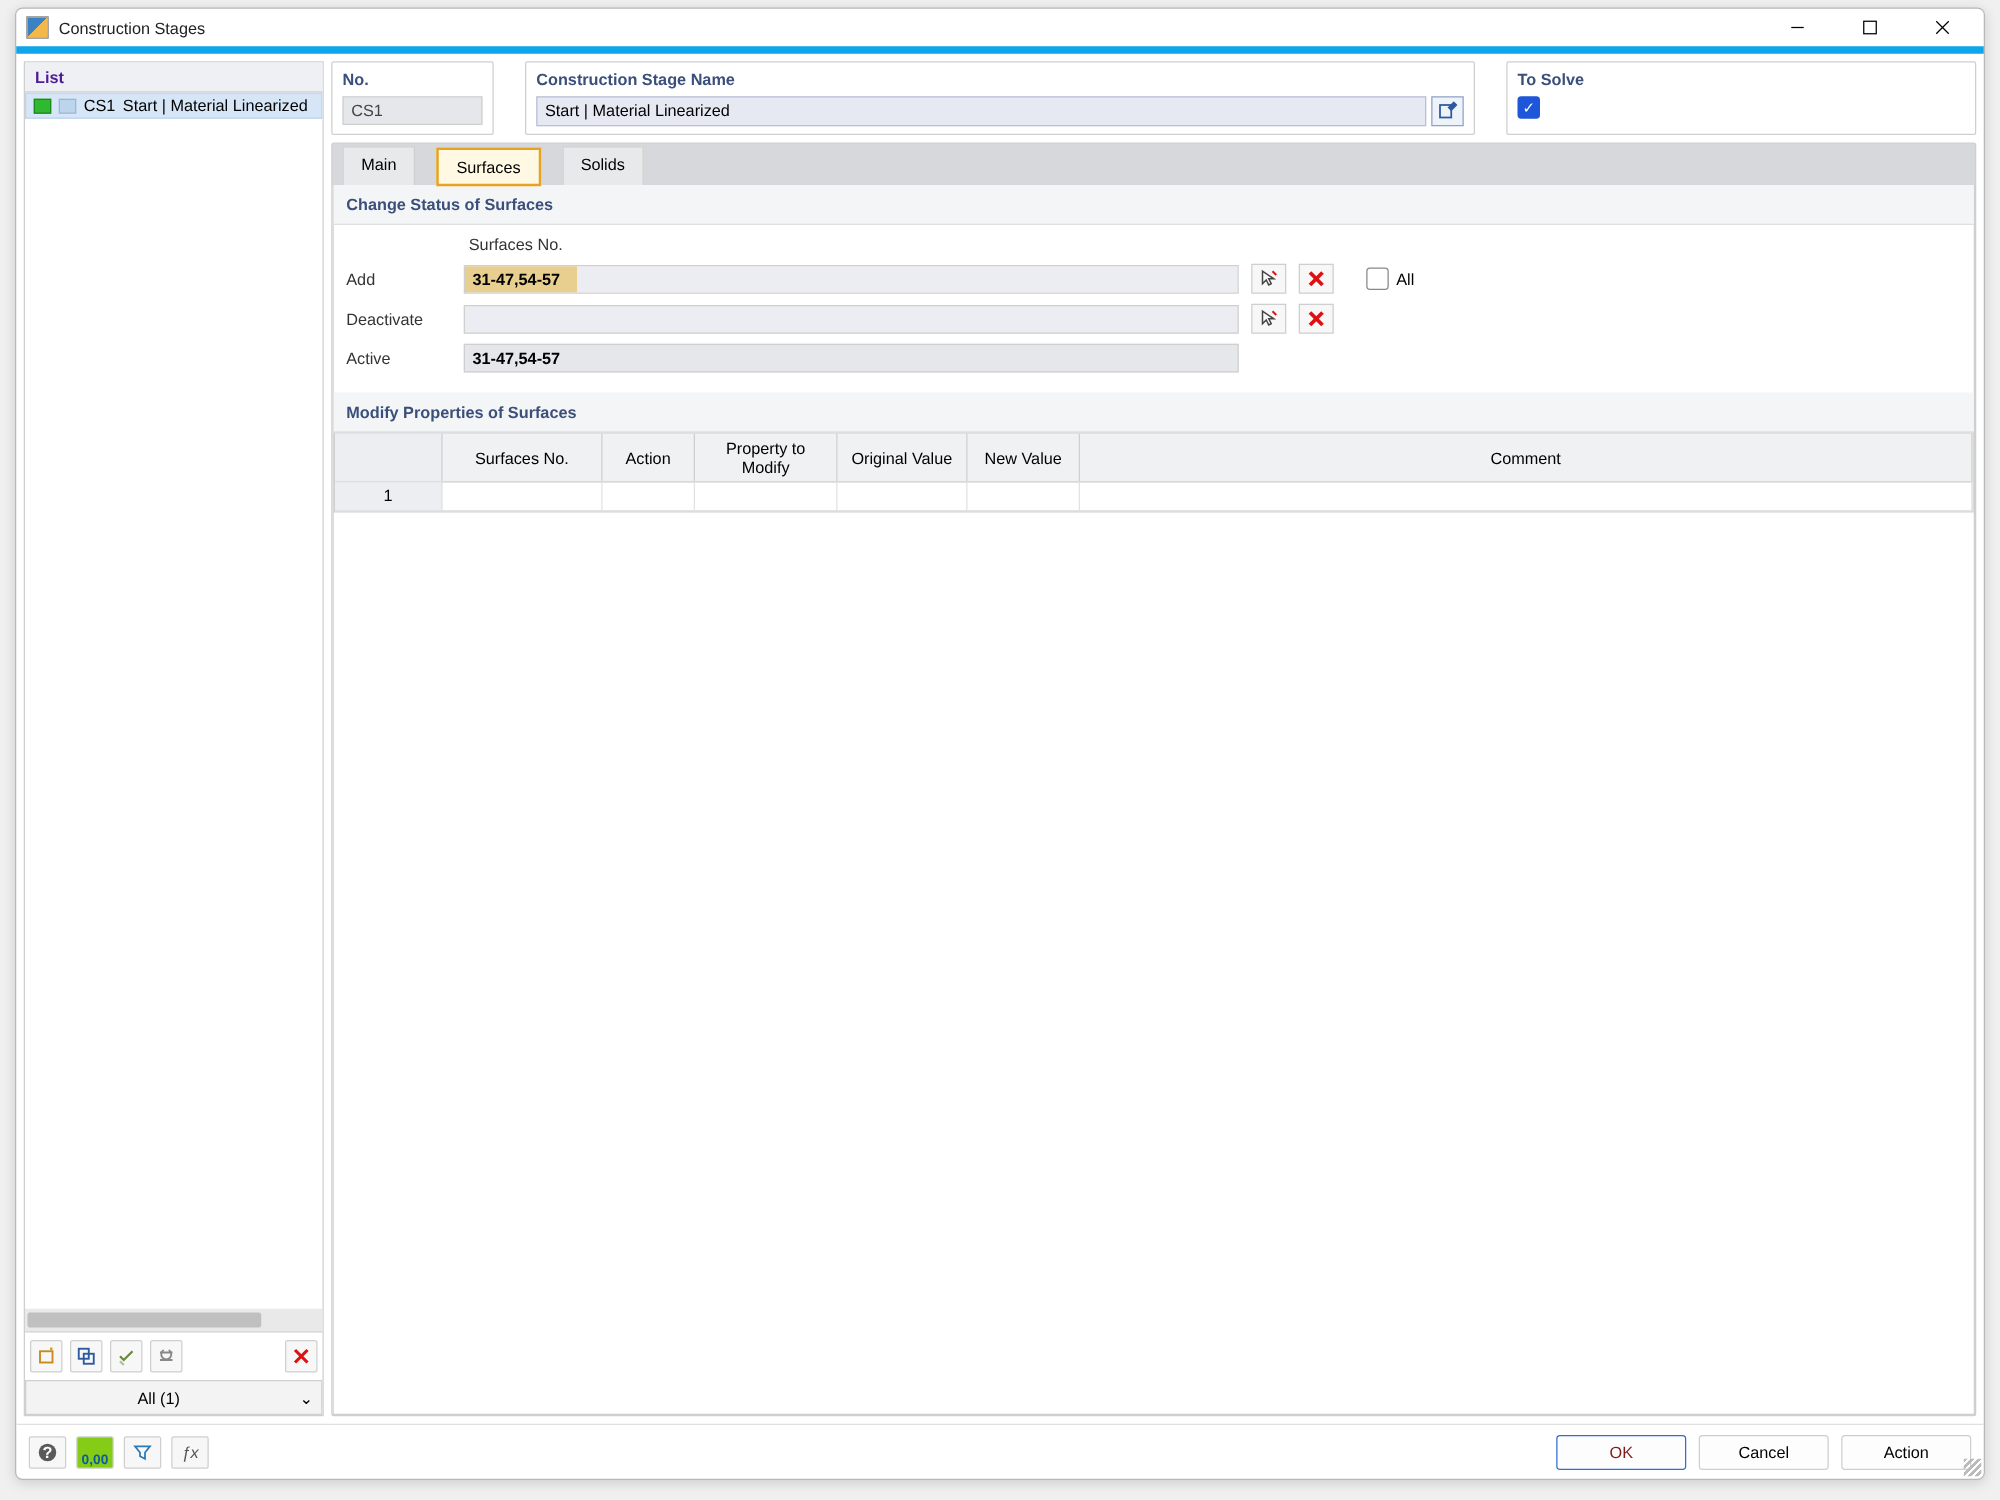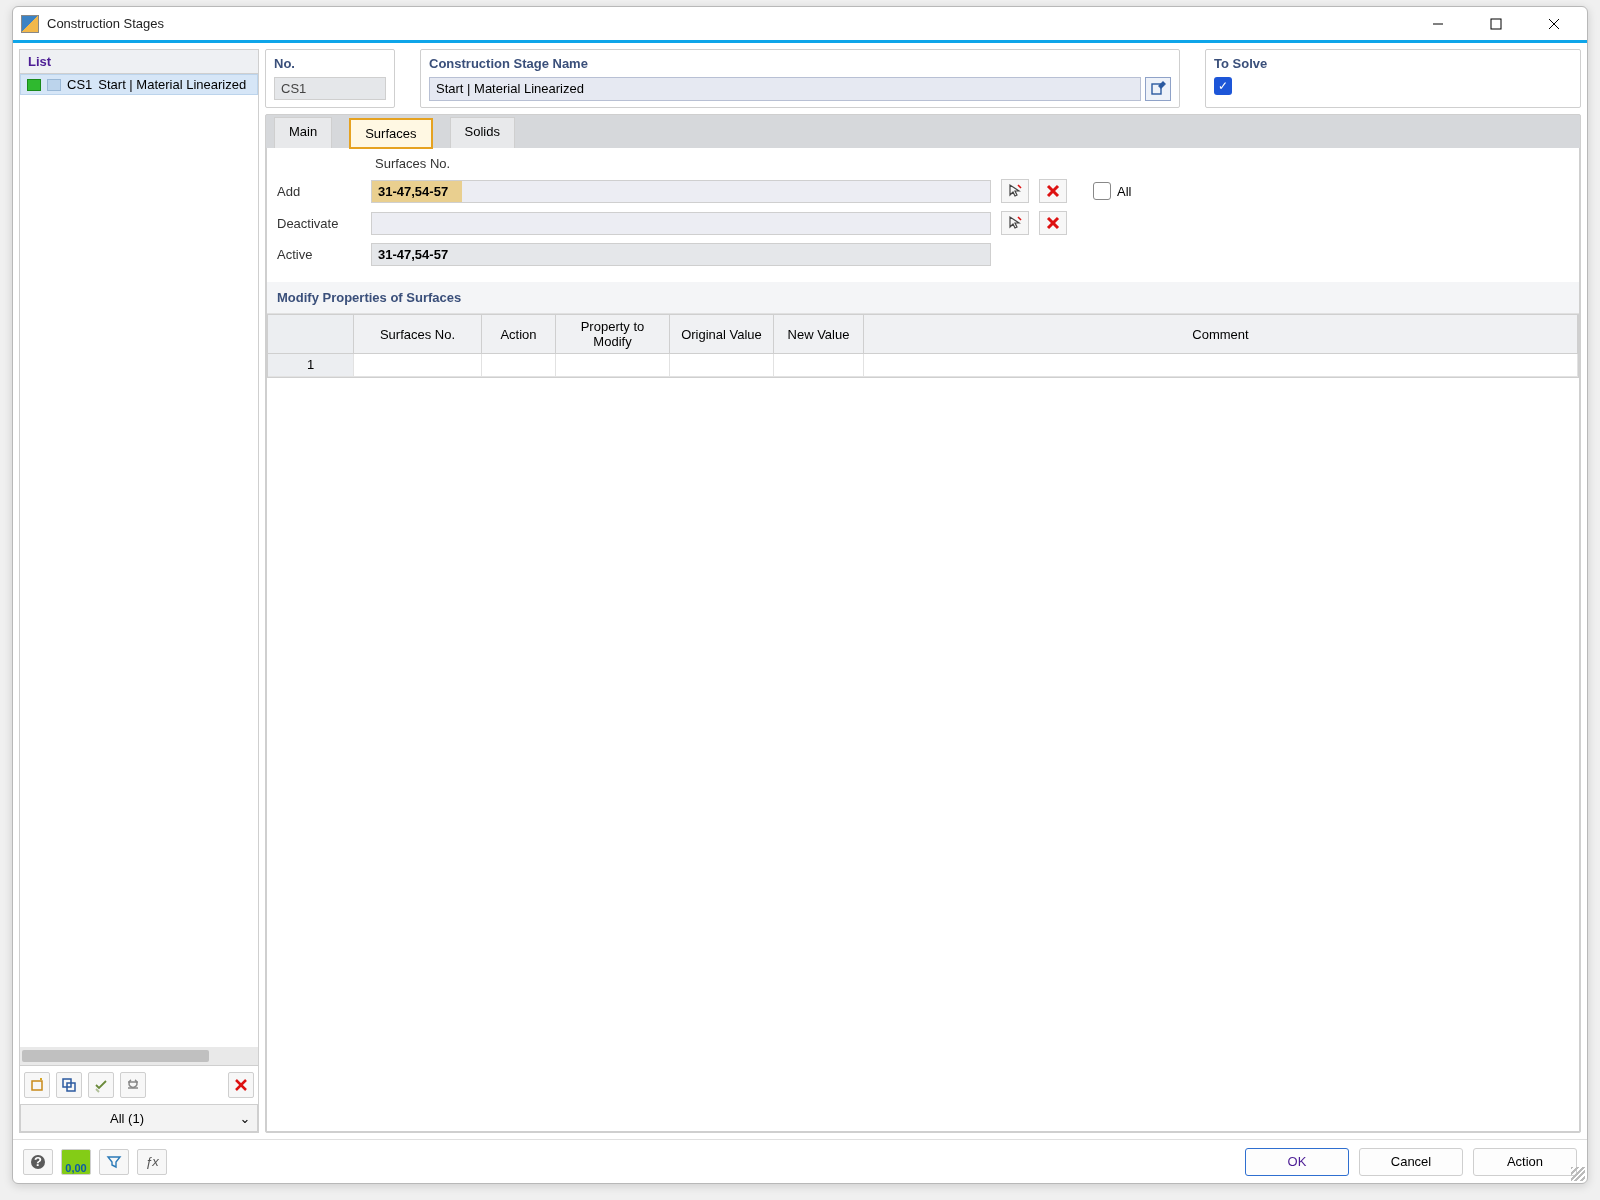--- a/index.html
+++ b/index.html
@@ -1,18 +1,18 @@
 <!DOCTYPE html>
 <html><head>
 <meta charset="utf-8">
 <style>
 * { box-sizing: border-box; margin: 0; padding: 0; font-family: "Segoe UI", Arial, sans-serif; font-size: 13px; }
 body { background: #f0f0f0; width: 1600px; height: 1200px; overflow: hidden; position: relative; }
 .window { position: absolute; left: 12px; top: 6px; width: 1576px; height: 1178px; background: #ffffff; border: 1px solid #b8b8b8; border-radius: 6px; box-shadow: 0 2px 10px rgba(0,0,0,0.15); display: flex; flex-direction: column; }
-.titlebar { height: 36px; display: flex; align-items: center; padding: 0 4px 0 8px; border-bottom: 3px solid #0ea5e9; }
+.titlebar { height: 36px; display: flex; align-items: center; padding: 0 4px 0 8px; border-bottom: 6px solid #0ea5e9; }
 .titlebar .app-icon { width: 18px; height: 18px; margin-right: 8px; background: linear-gradient(135deg,#3b82c4 50%,#f2b84b 50%); border:1px solid #888; }
 .titlebar .title { flex: 1; color: #222; }
 .win-controls { display: flex; gap: 0; }
 .win-btn { width: 58px; height: 36px; display:flex;align-items:center;justify-content:center; cursor:pointer; }
 .win-btn svg { width:12px;height:12px; stroke:#000; stroke-width:1; fill:none; }
 
 .body { flex:1; display:flex; padding:6px; gap:6px; min-height:0; }
 .left-pane { width:240px; display:flex; flex-direction:column; gap:4px; }
 .group { border:1px solid #cfcfcf; border-radius:2px; background:#fff; padding:6px 8px; }
 .group-title { font-weight:600; color:#3a4f7a; margin-bottom:6px; }
@@ -69,21 +69,21 @@
 .pt-head { display:flex; background:#f0f1f3; border-bottom:1px solid #cfcfcf; }
 .pt-head .cell { padding:4px 6px; text-align:center; border-right:1px solid #cfcfcf; display:flex;align-items:center;justify-content:center; }
 .pt-row { display:flex; border-bottom:1px solid #e2e2e2; }
 .pt-row .cell { border-right:1px solid #e2e2e2; padding:3px 6px; height:22px; }
 .c0{width:86px;background:#eceef1;text-align:center;} .c1{width:128px;} .c2{width:74px;} .c3{width:114px;} .c4{width:104px;} .c5{width:90px;} .c6{flex:1;}
 .tab-area { flex:1; display:flex; flex-direction:column; min-height:0; }
 
 .footer { height:44px; display:flex; align-items:center; padding:0 10px; gap:8px; border-top:1px solid #e0e0e0; }
 .footer-left { display:flex; gap:8px; }
 .dlg-btn { min-width:104px; height:28px; border:1px solid #cfcfcf; background:#fdfdfd; border-radius:3px; cursor:pointer; }
-.dlg-btn.primary { border:1px solid #2f6fd0; color:#4c1d95; }
+.dlg-btn.primary { border:1px solid #2f6fd0; color:#7f1d1d; }
 .footer-right { margin-left:auto; display:flex; gap:10px; }
 .resize-grip { position:absolute; right:2px; bottom:2px; width:14px; height:14px; background:repeating-linear-gradient(135deg,#bbb 0 2px,transparent 2px 4px);}
 .foot-btn { width:30px; height:26px; border:1px solid #cfcfcf; display:flex;align-items:center;justify-content:center; border-radius:2px; cursor:pointer; }
 .foot-btn.green { background:#84cc16;align-items:flex-end; }
 .foot-btn.plain { background:#f7f7f7; }
 </style>
 </head>
 <body>
 
 <div class="window">
@@ -191,20 +191,21 @@
       </div>
 
       <div class="tab-area">
       <div class="tab-strip-wrap" style="flex:1;display:flex;flex-direction:column;">
         <div class="tab-strip">
           <div class="tab">Main</div>
           <div class="tab active">Surfaces</div>
           <div class="tab">Solids</div>
         </div>
         <div class="tab-body" style="flex:1;">
+          <div class="section-title">Change Status of Surfaces</div>
           <div class="section">
             <div class="surf-row">
               <div class="surf-header-indent"></div>
               <div class="surf-colhdr">Surfaces No.</div>
             </div>
             <div class="surf-row">
               <div class="surf-label">Add</div>
               <input class="surf-input hl" value="31-47,54-57" style="">
               <div class="mini-btn">
                     <svg viewBox="0 0 16 16" fill="none" stroke="#444" stroke-width="1.2">

